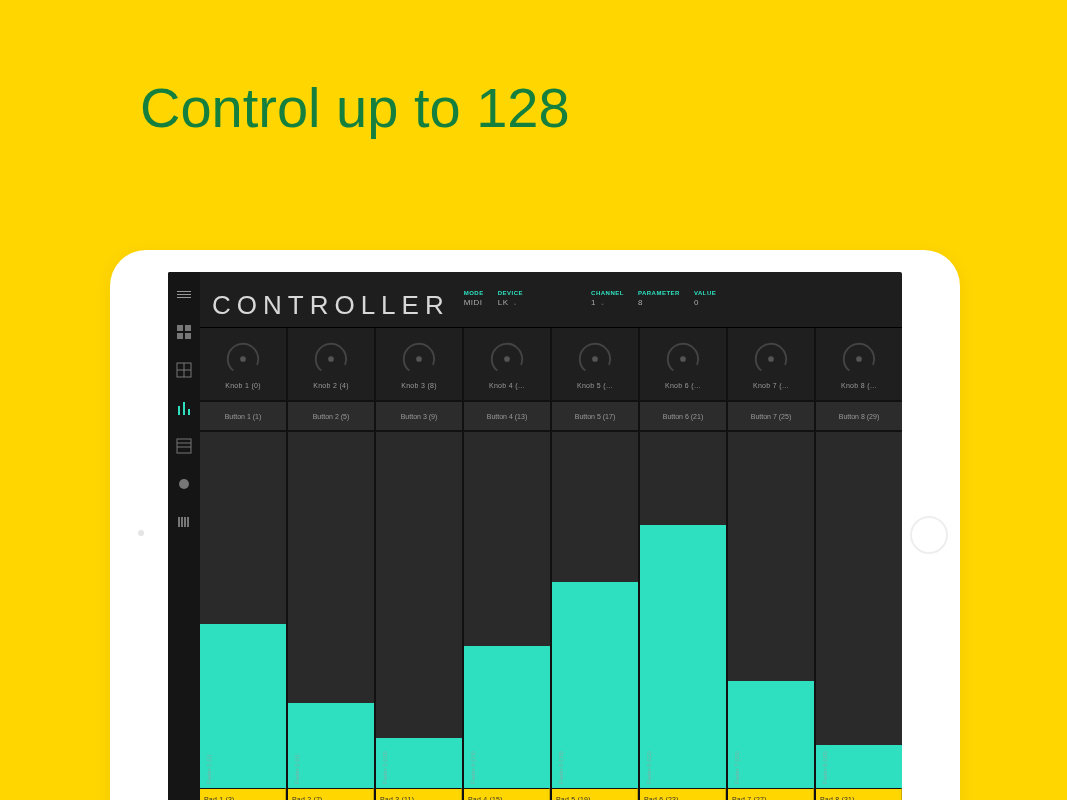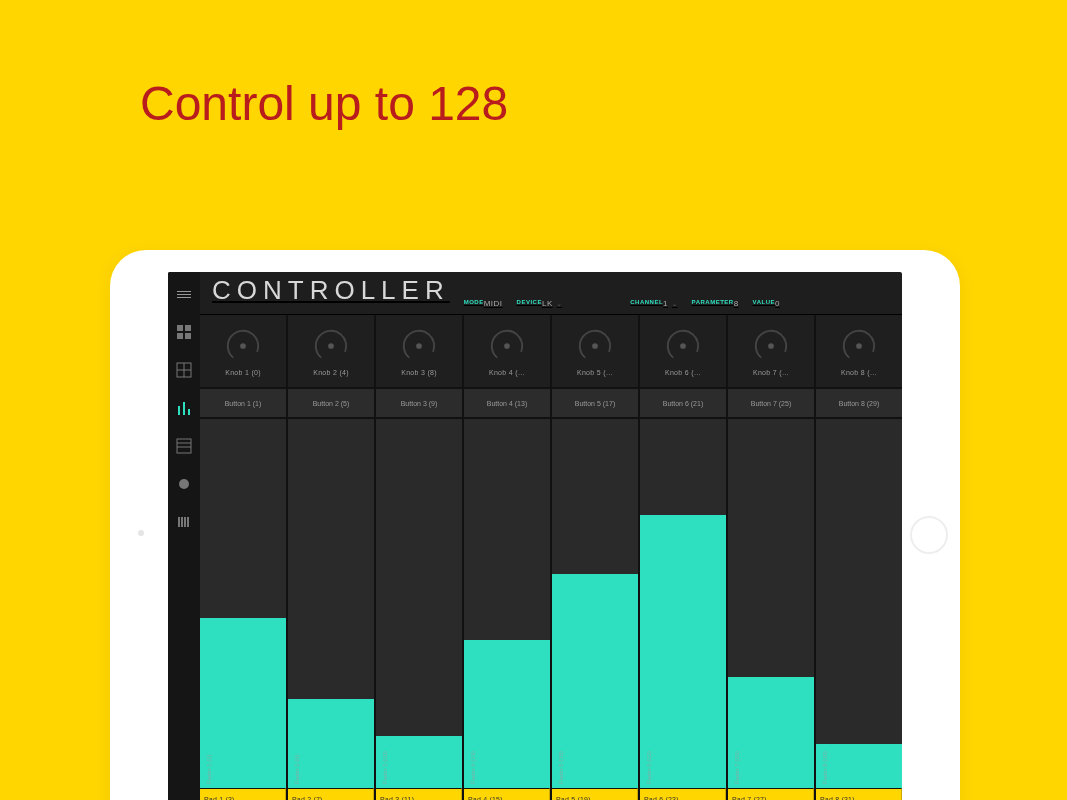--- a/index.html
+++ b/index.html
@@ -5,23 +5,23 @@
   * { box-sizing: border-box; margin: 0; padding: 0; }
   html, body { width: 1067px; height: 800px; overflow: hidden; font-family: "Helvetica Neue", Arial, sans-serif; }
   body {
     background: #ffd600;
     position: relative;
   }
   .headline {
     position: absolute;
     left: 140px;
     top: 76px;
-    font-size: 48px;
+    font-size: 56px;
     font-weight: 300;
-    color: #b91c1c;
+    color: #15803d;
     line-height: 1.15;
   }
   
   .tablet {
     position: absolute;
     left: 110px;
     bottom: -10px;
     width: 850px;
     height: 560px;
     background: #ffffff;
@@ -71,36 +71,34 @@
   .hamb { display:flex;flex-direction:column;gap:2px;}
   .hamb span{width:14px;height:1px;background:#999;}
 
   
   .main { flex:1; display:flex; flex-direction:column; }
 
   
   .header {
     display:flex;
     align-items:flex-start;
-    padding:3px 14px 6px 12px;
+    padding:18px 14px 6px 12px;
     gap:14px;
     border-bottom:1px solid #000;
-    text-decoration:underline;
   }
   .title {
     color:#d8d8d8;
     font-size:26px;
     font-weight:200;
     letter-spacing:6px;
   }
   .param {
-    display:flex;
+    display:flex;flex-direction:column;
     font-size:7px;
     letter-spacing:0.5px;
-    margin-top:24px;
   }
   .param .lbl { color:#2ee0bf; font-weight:600; text-transform:uppercase; font-size:6px; margin-bottom:2px;}
   .param .val { color:#aaa; font-size:8px; display:flex; align-items:center; gap:4px;}
   .param .chev { color:#666; font-size:6px;}
 
   
   .tracks {
     flex:1;
     display:grid;
     grid-template-columns: repeat(8, 1fr);

